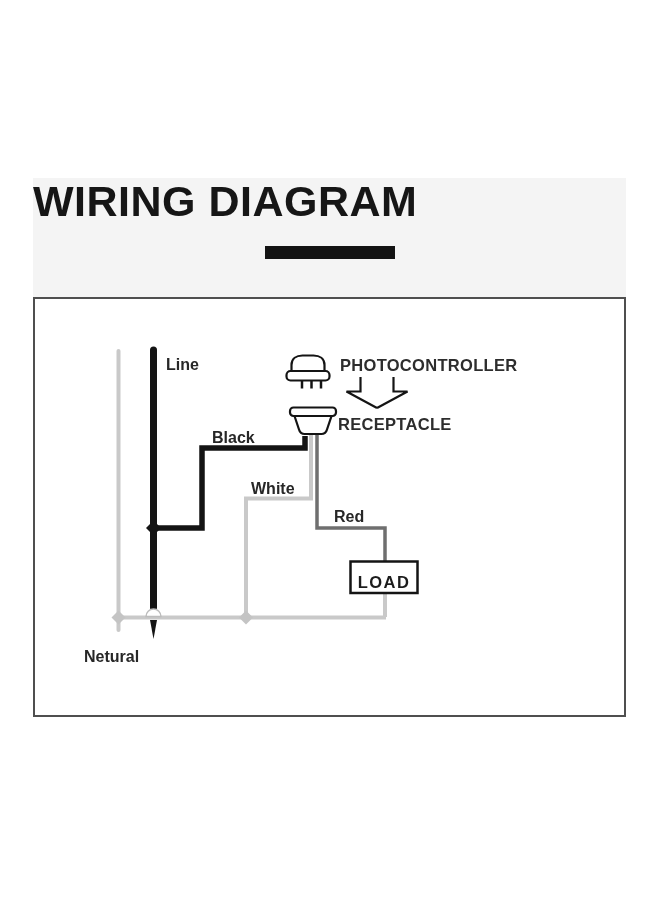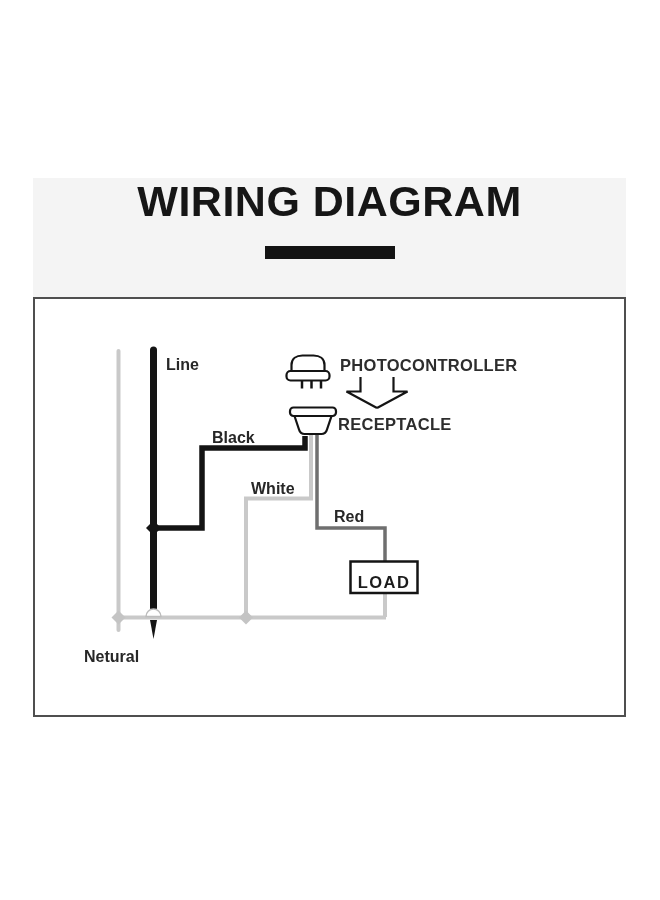--- a/index.html
+++ b/index.html
@@ -2,21 +2,21 @@
 <html><head>
 <meta charset="utf-8">
 <style>
   html,body { margin:0; padding:0; background:#ffffff; }
   .page {
     position:relative; width:660px; height:900px; background:#ffffff;
     font-family:"Liberation Sans", sans-serif; overflow:hidden;
   }
   .band {
     position:absolute; left:33px; top:178px; width:593px; height:119px;
-    background:#f4f4f4; text-align:center;
+    background:#f4f4f4; text-align:left;
   }
   .title {
     margin:0; padding-top:1px; font-size:43px; line-height:44px;
     font-weight:bold; color:#161616; letter-spacing:0.5px;
   }
   .divider { width:130px; height:13px; background:#131313; margin:23px auto 0; }
   .dbox {
     position:absolute; left:33px; top:297px; width:589px; height:416px;
     background:#ffffff; border:2px solid #4f4f4f;
   }

